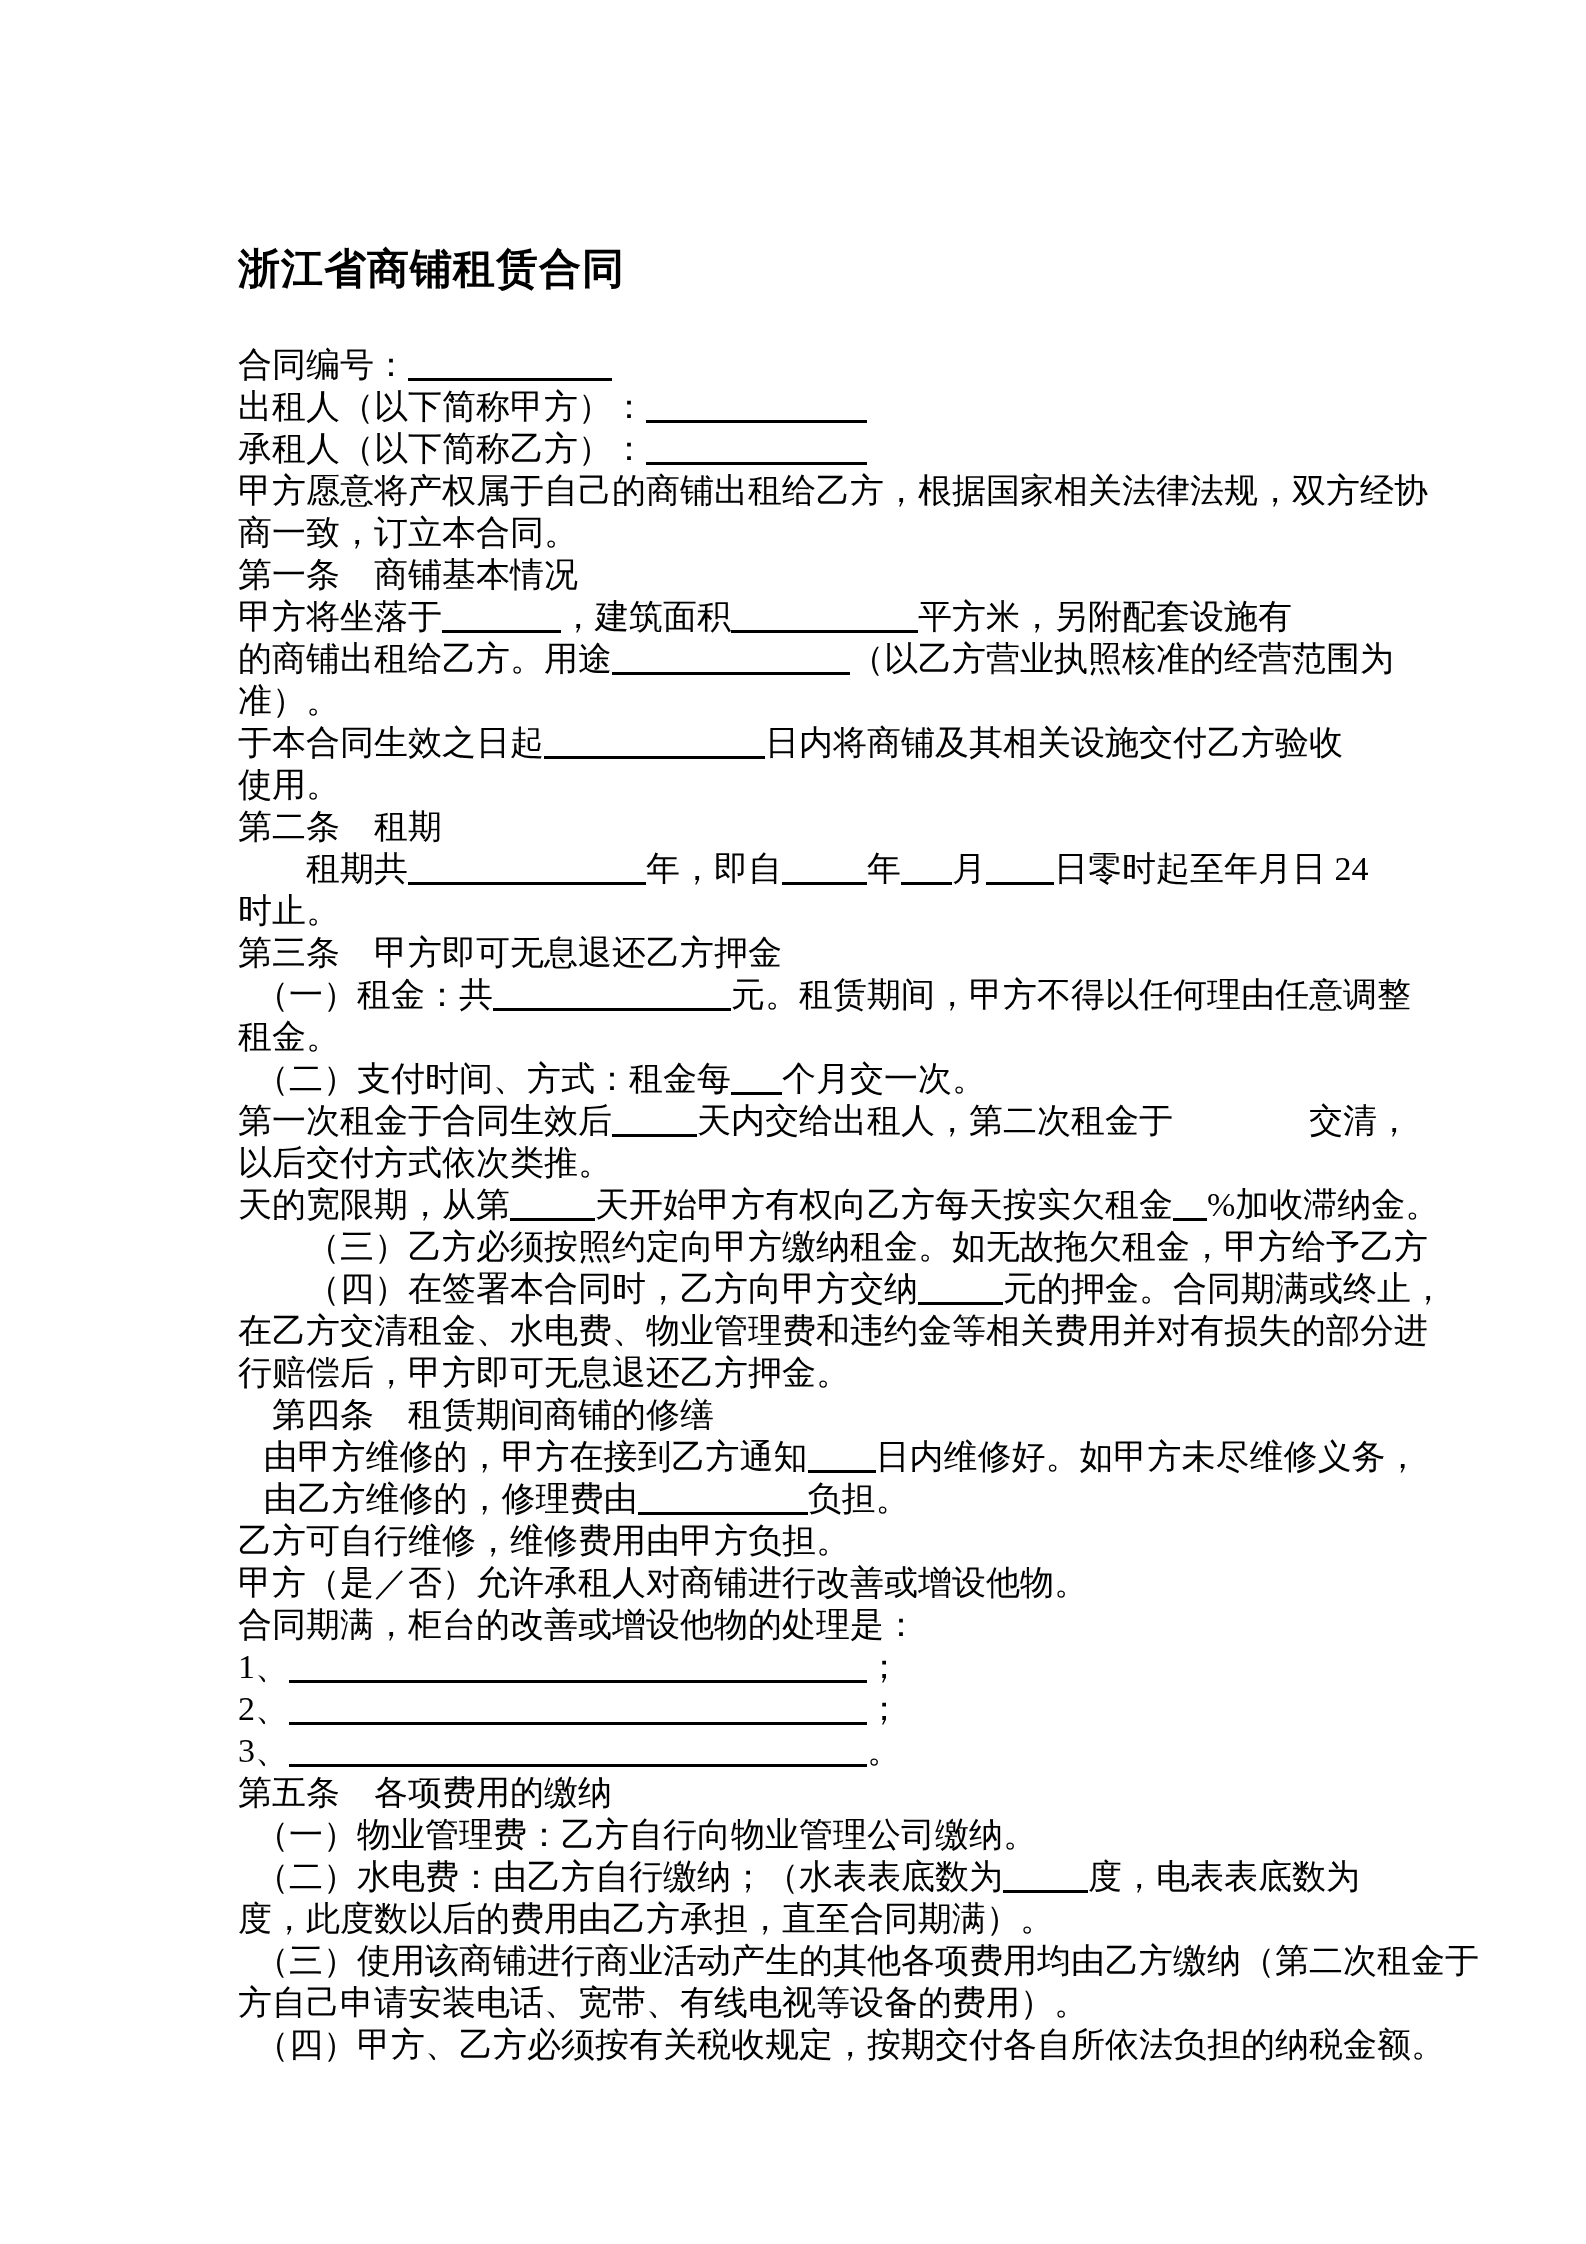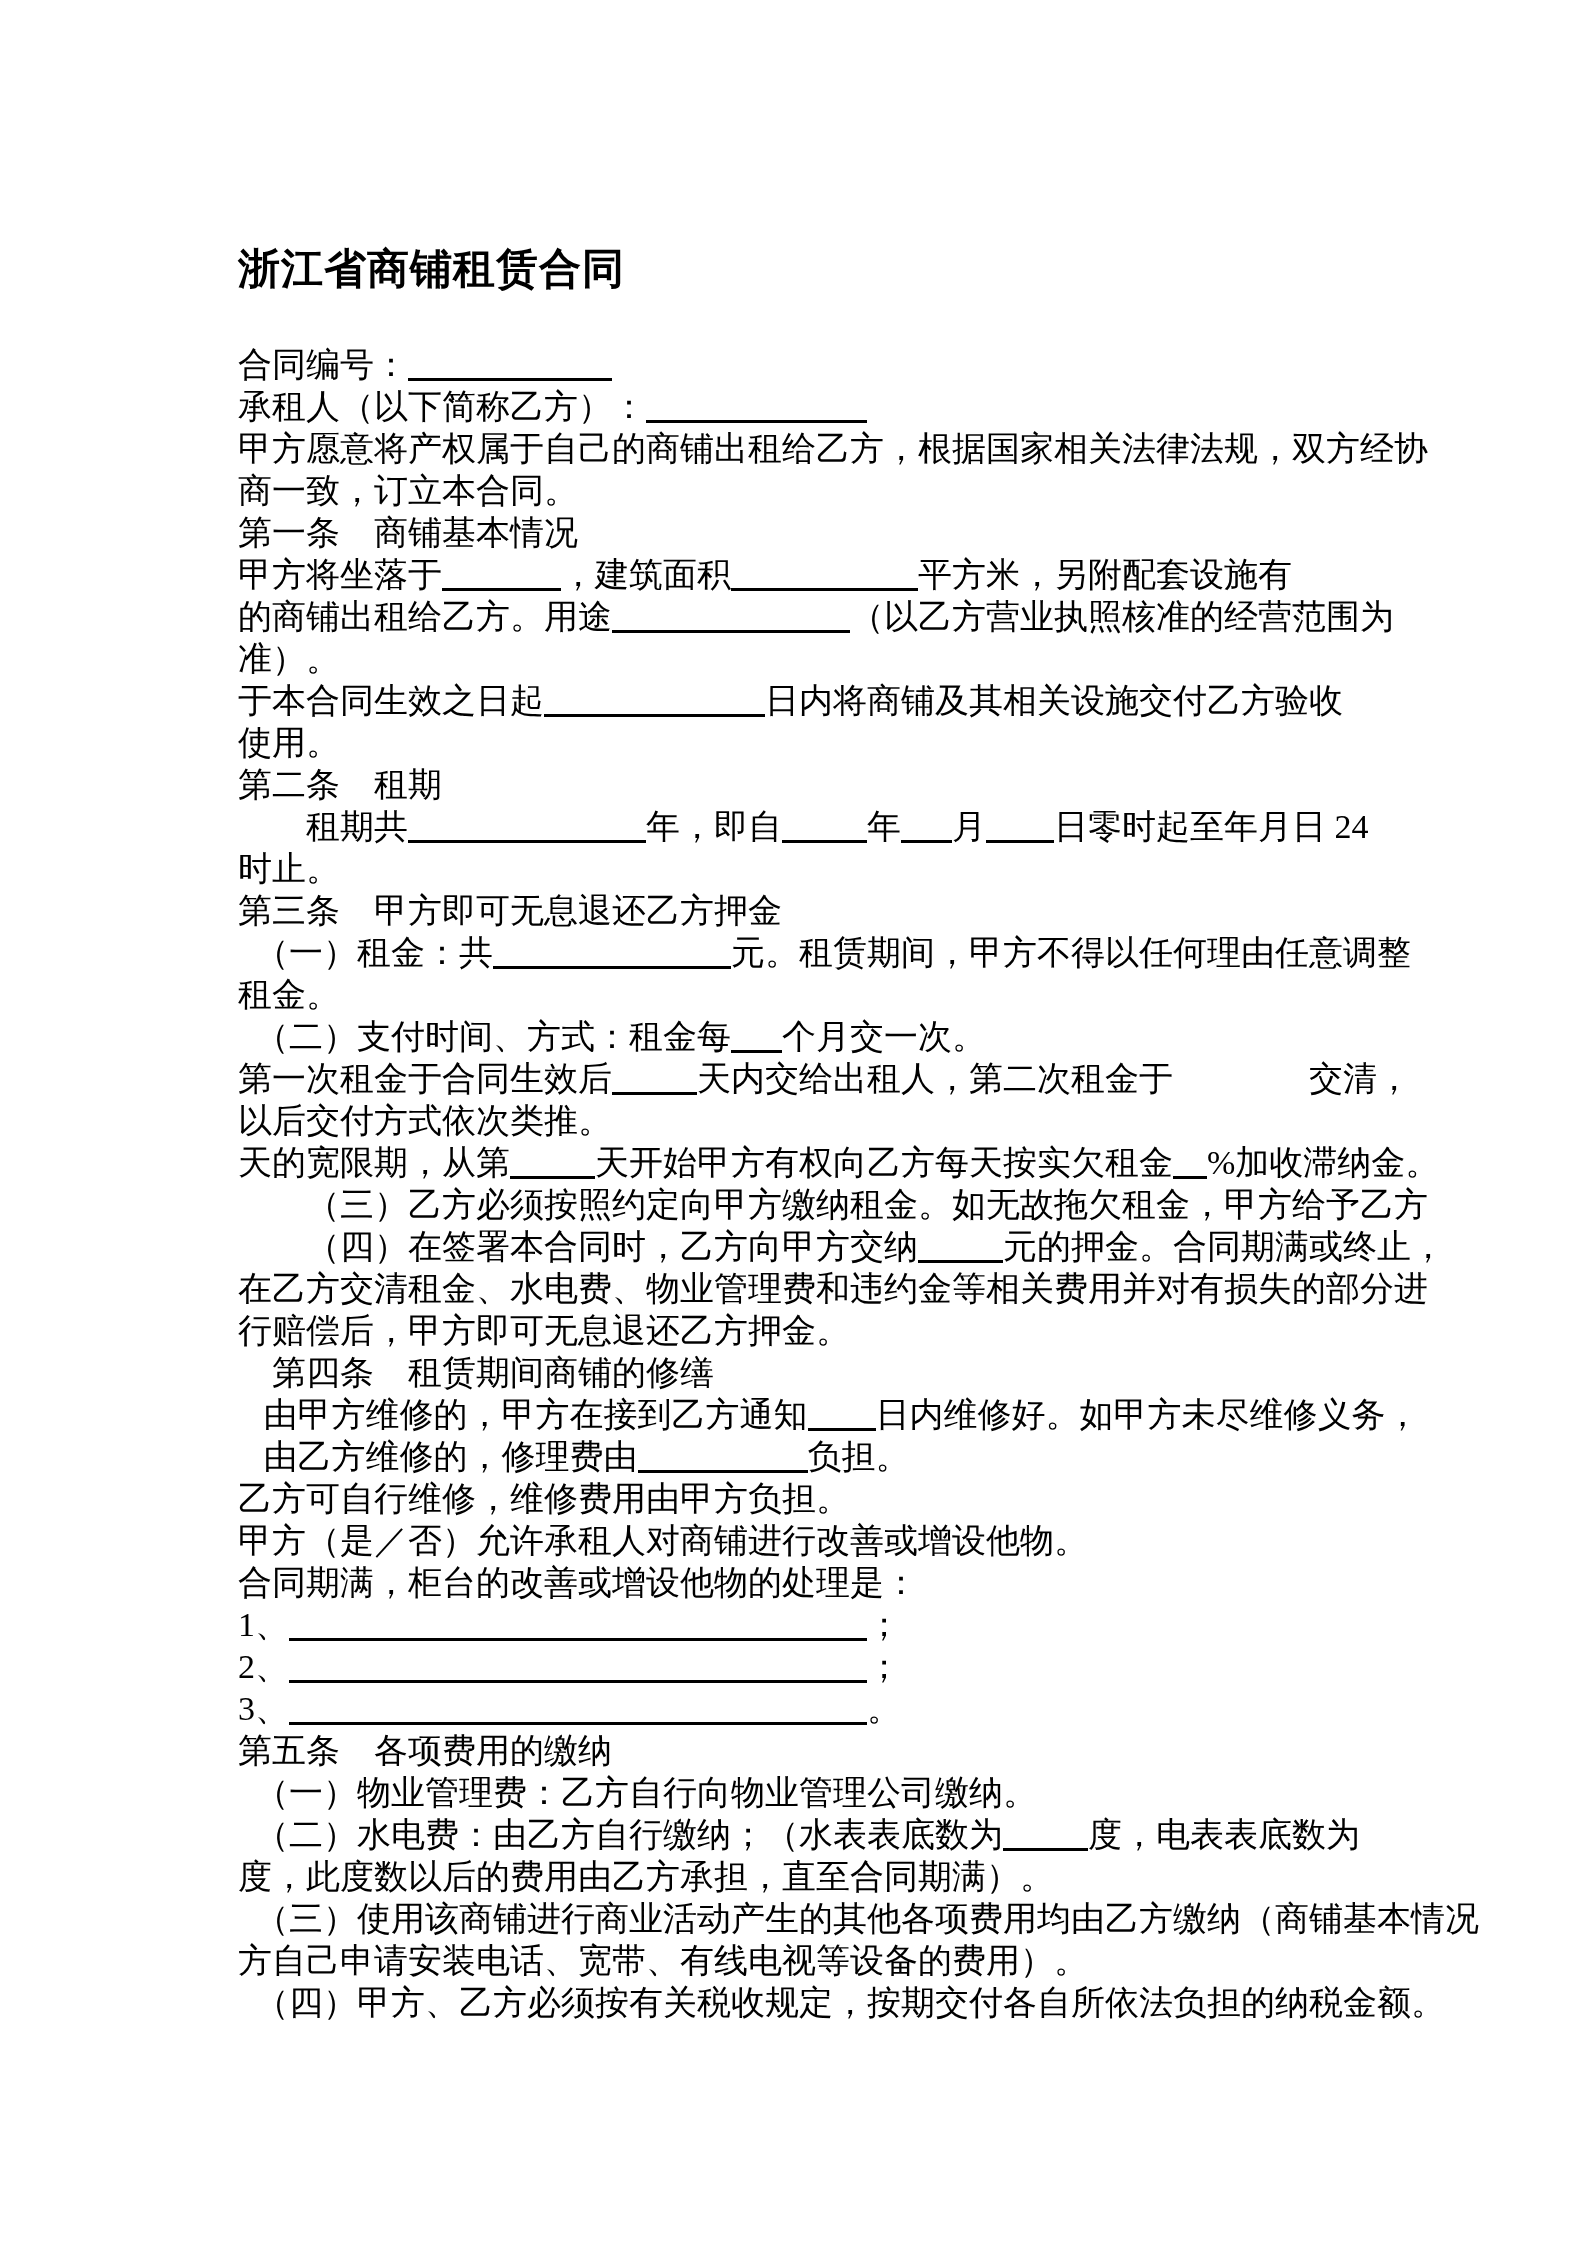--- a/index.html
+++ b/index.html
@@ -41,20 +41,21 @@
     margin-bottom: -5px;
   }
 </style>
 </head>
 <body>
 
 <div class="page">
   <h1 class="title">浙江省商铺租赁合同</h1>
   <div class="lines">
       <div class="line">合同编号：<span class="blank" style="width: 204px;"></span></div>
+      <div class="line">出租人（以下简称甲方）：<span class="blank" style="width: 221px;"></span></div>
       <div class="line">承租人（以下简称乙方）：<span class="blank" style="width: 221px;"></span></div>
       <div class="line">甲方愿意将产权属于自己的商铺出租给乙方，根据国家相关法律法规，双方经协</div>
       <div class="line">商一致，订立本合同。</div>
       <div class="line">第一条　商铺基本情况</div>
       <div class="line">甲方将坐落于<span class="blank" style="width: 119px;"></span>，建筑面积<span class="blank" style="width: 187px;"></span>平方米，另附配套设施有</div>
       <div class="line">的商铺出租给乙方。用途<span class="blank" style="width: 238px;"></span>（以乙方营业执照核准的经营范围为</div>
       <div class="line">准）。</div>
       <div class="line">于本合同生效之日起<span class="blank" style="width: 221px;"></span>日内将商铺及其相关设施交付乙方验收</div>
       <div class="line">使用。</div>
       <div class="line">第二条　租期</div>
@@ -77,17 +78,17 @@
       <div class="line">乙方可自行维修，维修费用由甲方负担。</div>
       <div class="line">甲方（是／否）允许承租人对商铺进行改善或增设他物。</div>
       <div class="line">合同期满，柜台的改善或增设他物的处理是：</div>
       <div class="line">1、<span class="blank" style="width: 578px;"></span>；</div>
       <div class="line">2、<span class="blank" style="width: 578px;"></span>；</div>
       <div class="line">3、<span class="blank" style="width: 578px;"></span>。</div>
       <div class="line">第五条　各项费用的缴纳</div>
       <div class="line">  （一）物业管理费：乙方自行向物业管理公司缴纳。</div>
       <div class="line">  （二）水电费：由乙方自行缴纳；（水表表底数为<span class="blank" style="width: 85px;"></span>度，电表表底数为</div>
       <div class="line">度，此度数以后的费用由乙方承担，直至合同期满）。</div>
-      <div class="line">  （三）使用该商铺进行商业活动产生的其他各项费用均由乙方缴纳（商铺基本情况</div>
+      <div class="line">  （三）使用该商铺进行商业活动产生的其他各项费用均由乙方缴纳（第二次租金于</div>
       <div class="line">方自己申请安装电话、宽带、有线电视等设备的费用）。</div>
       <div class="line">  （四）甲方、乙方必须按有关税收规定，按期交付各自所依法负担的纳税金额。</div>
     </div>
 </div>
 
 </body></html>

